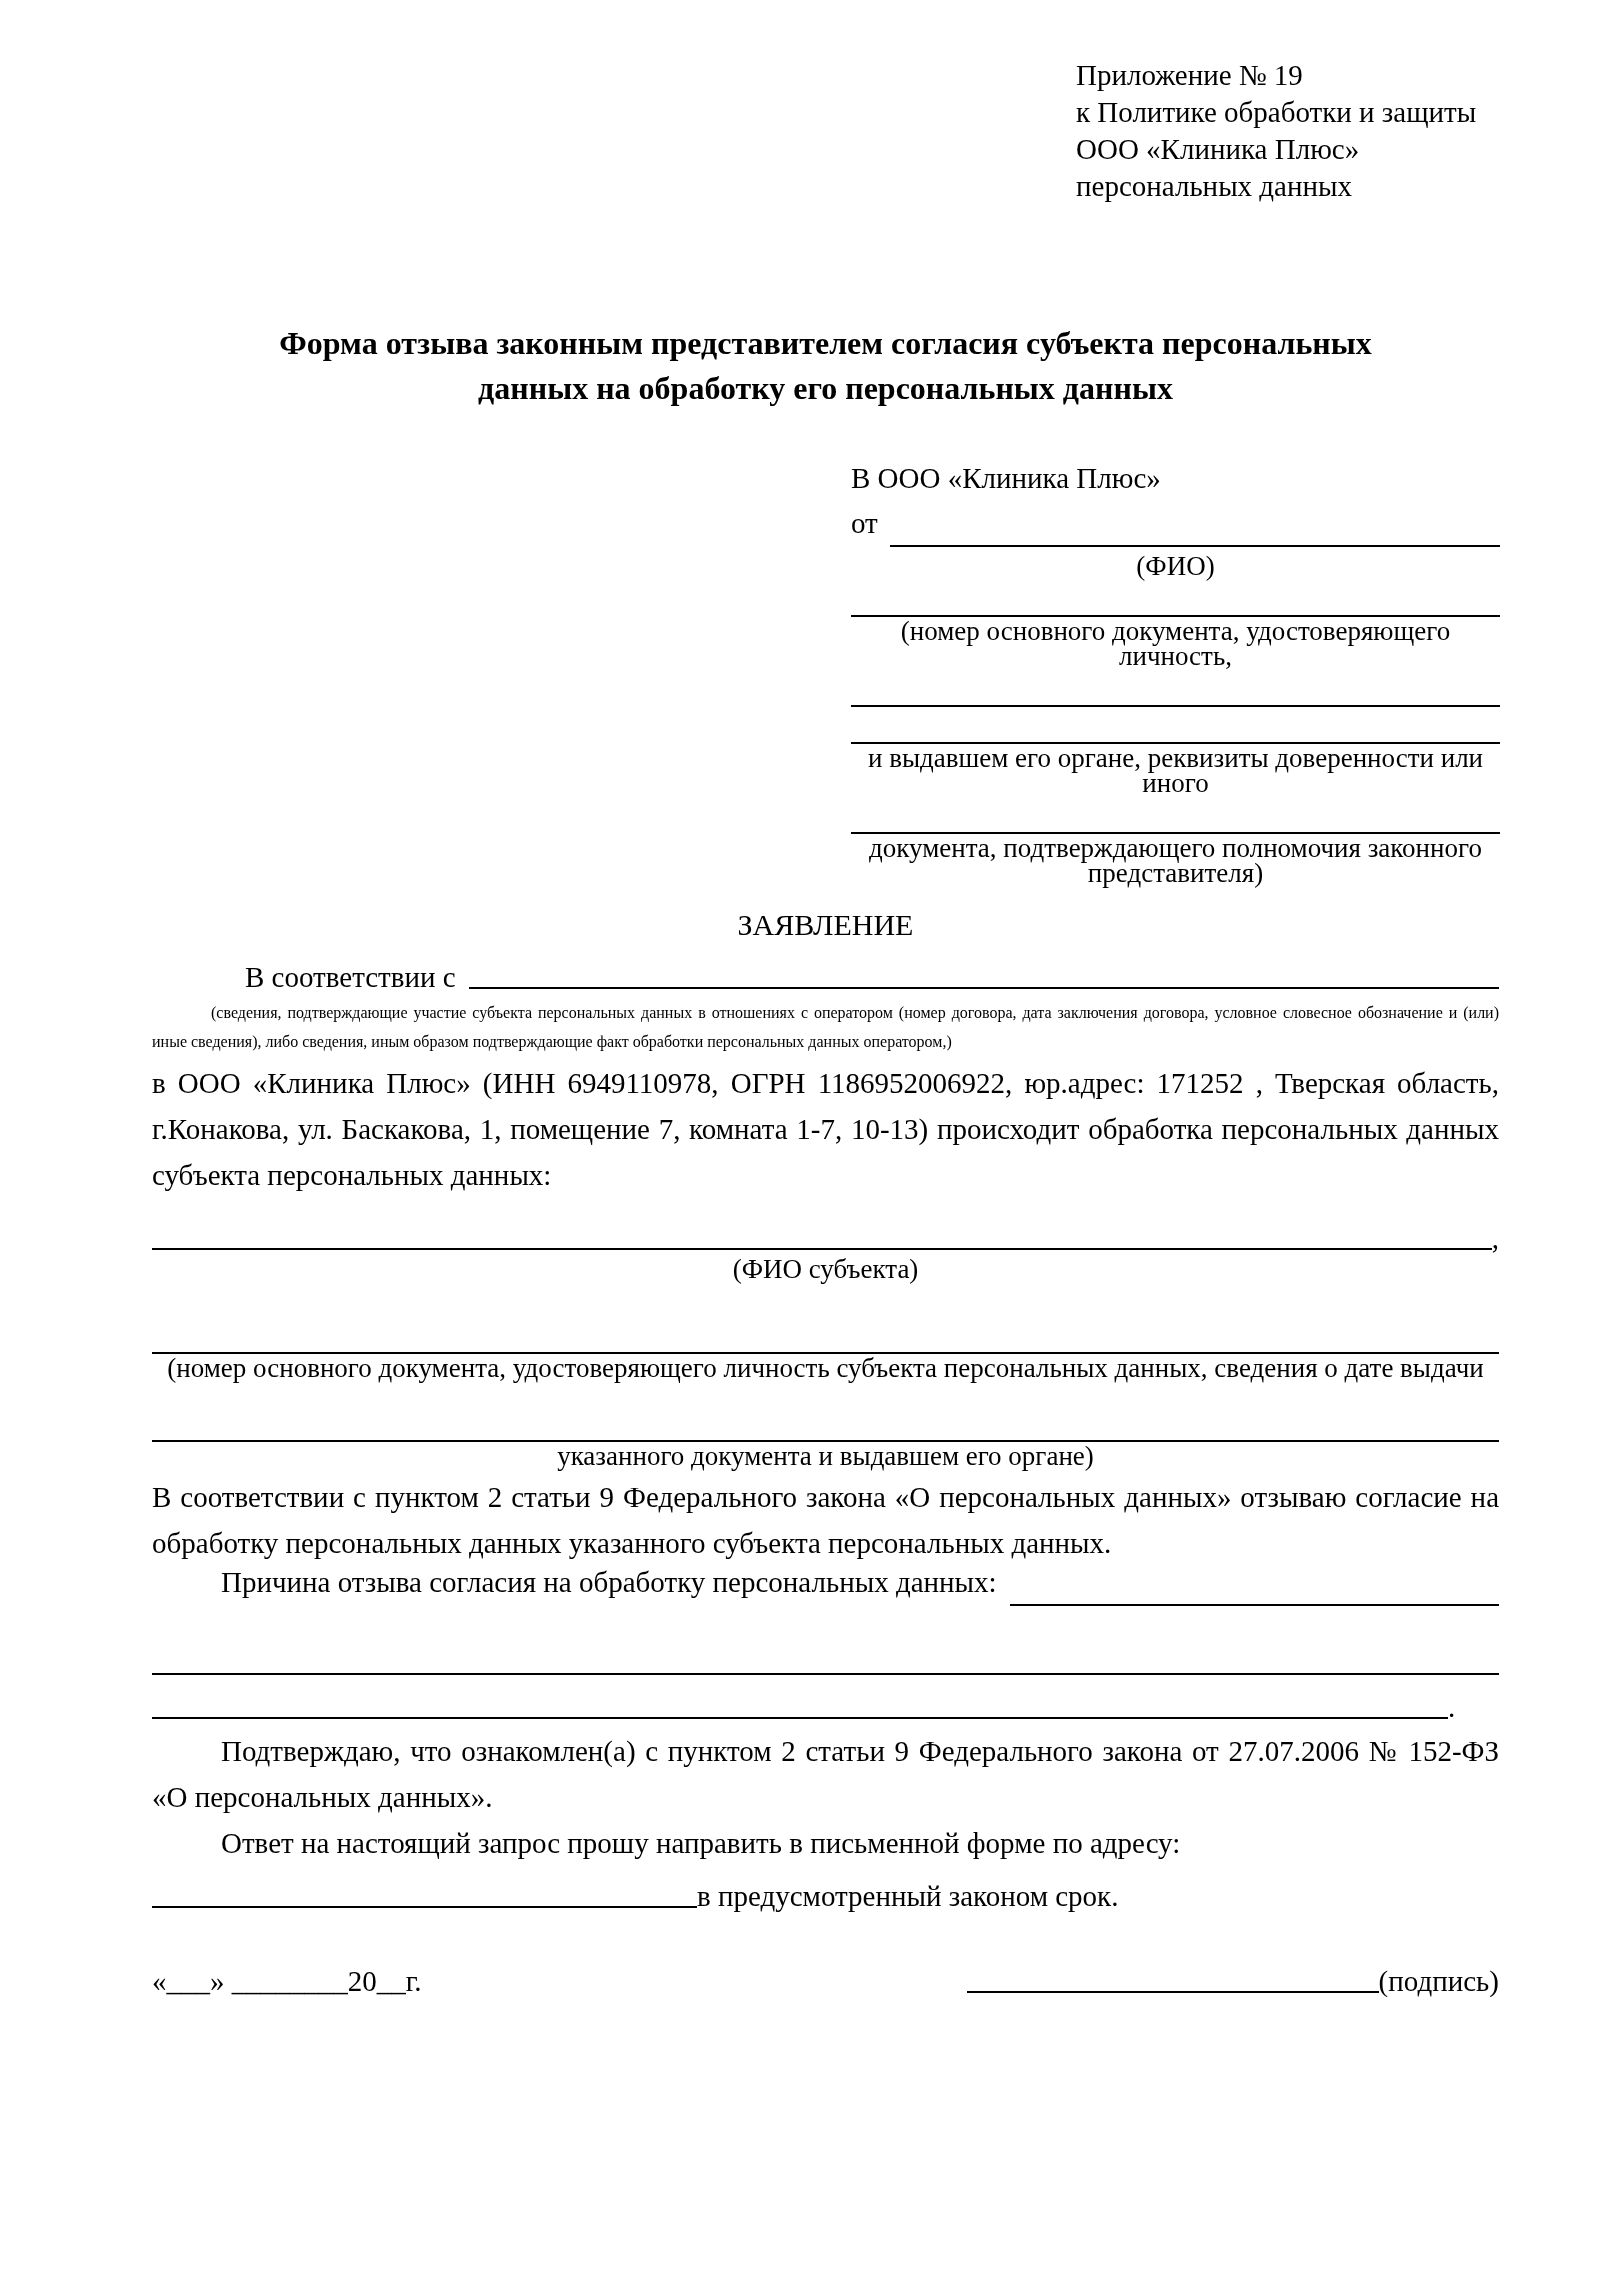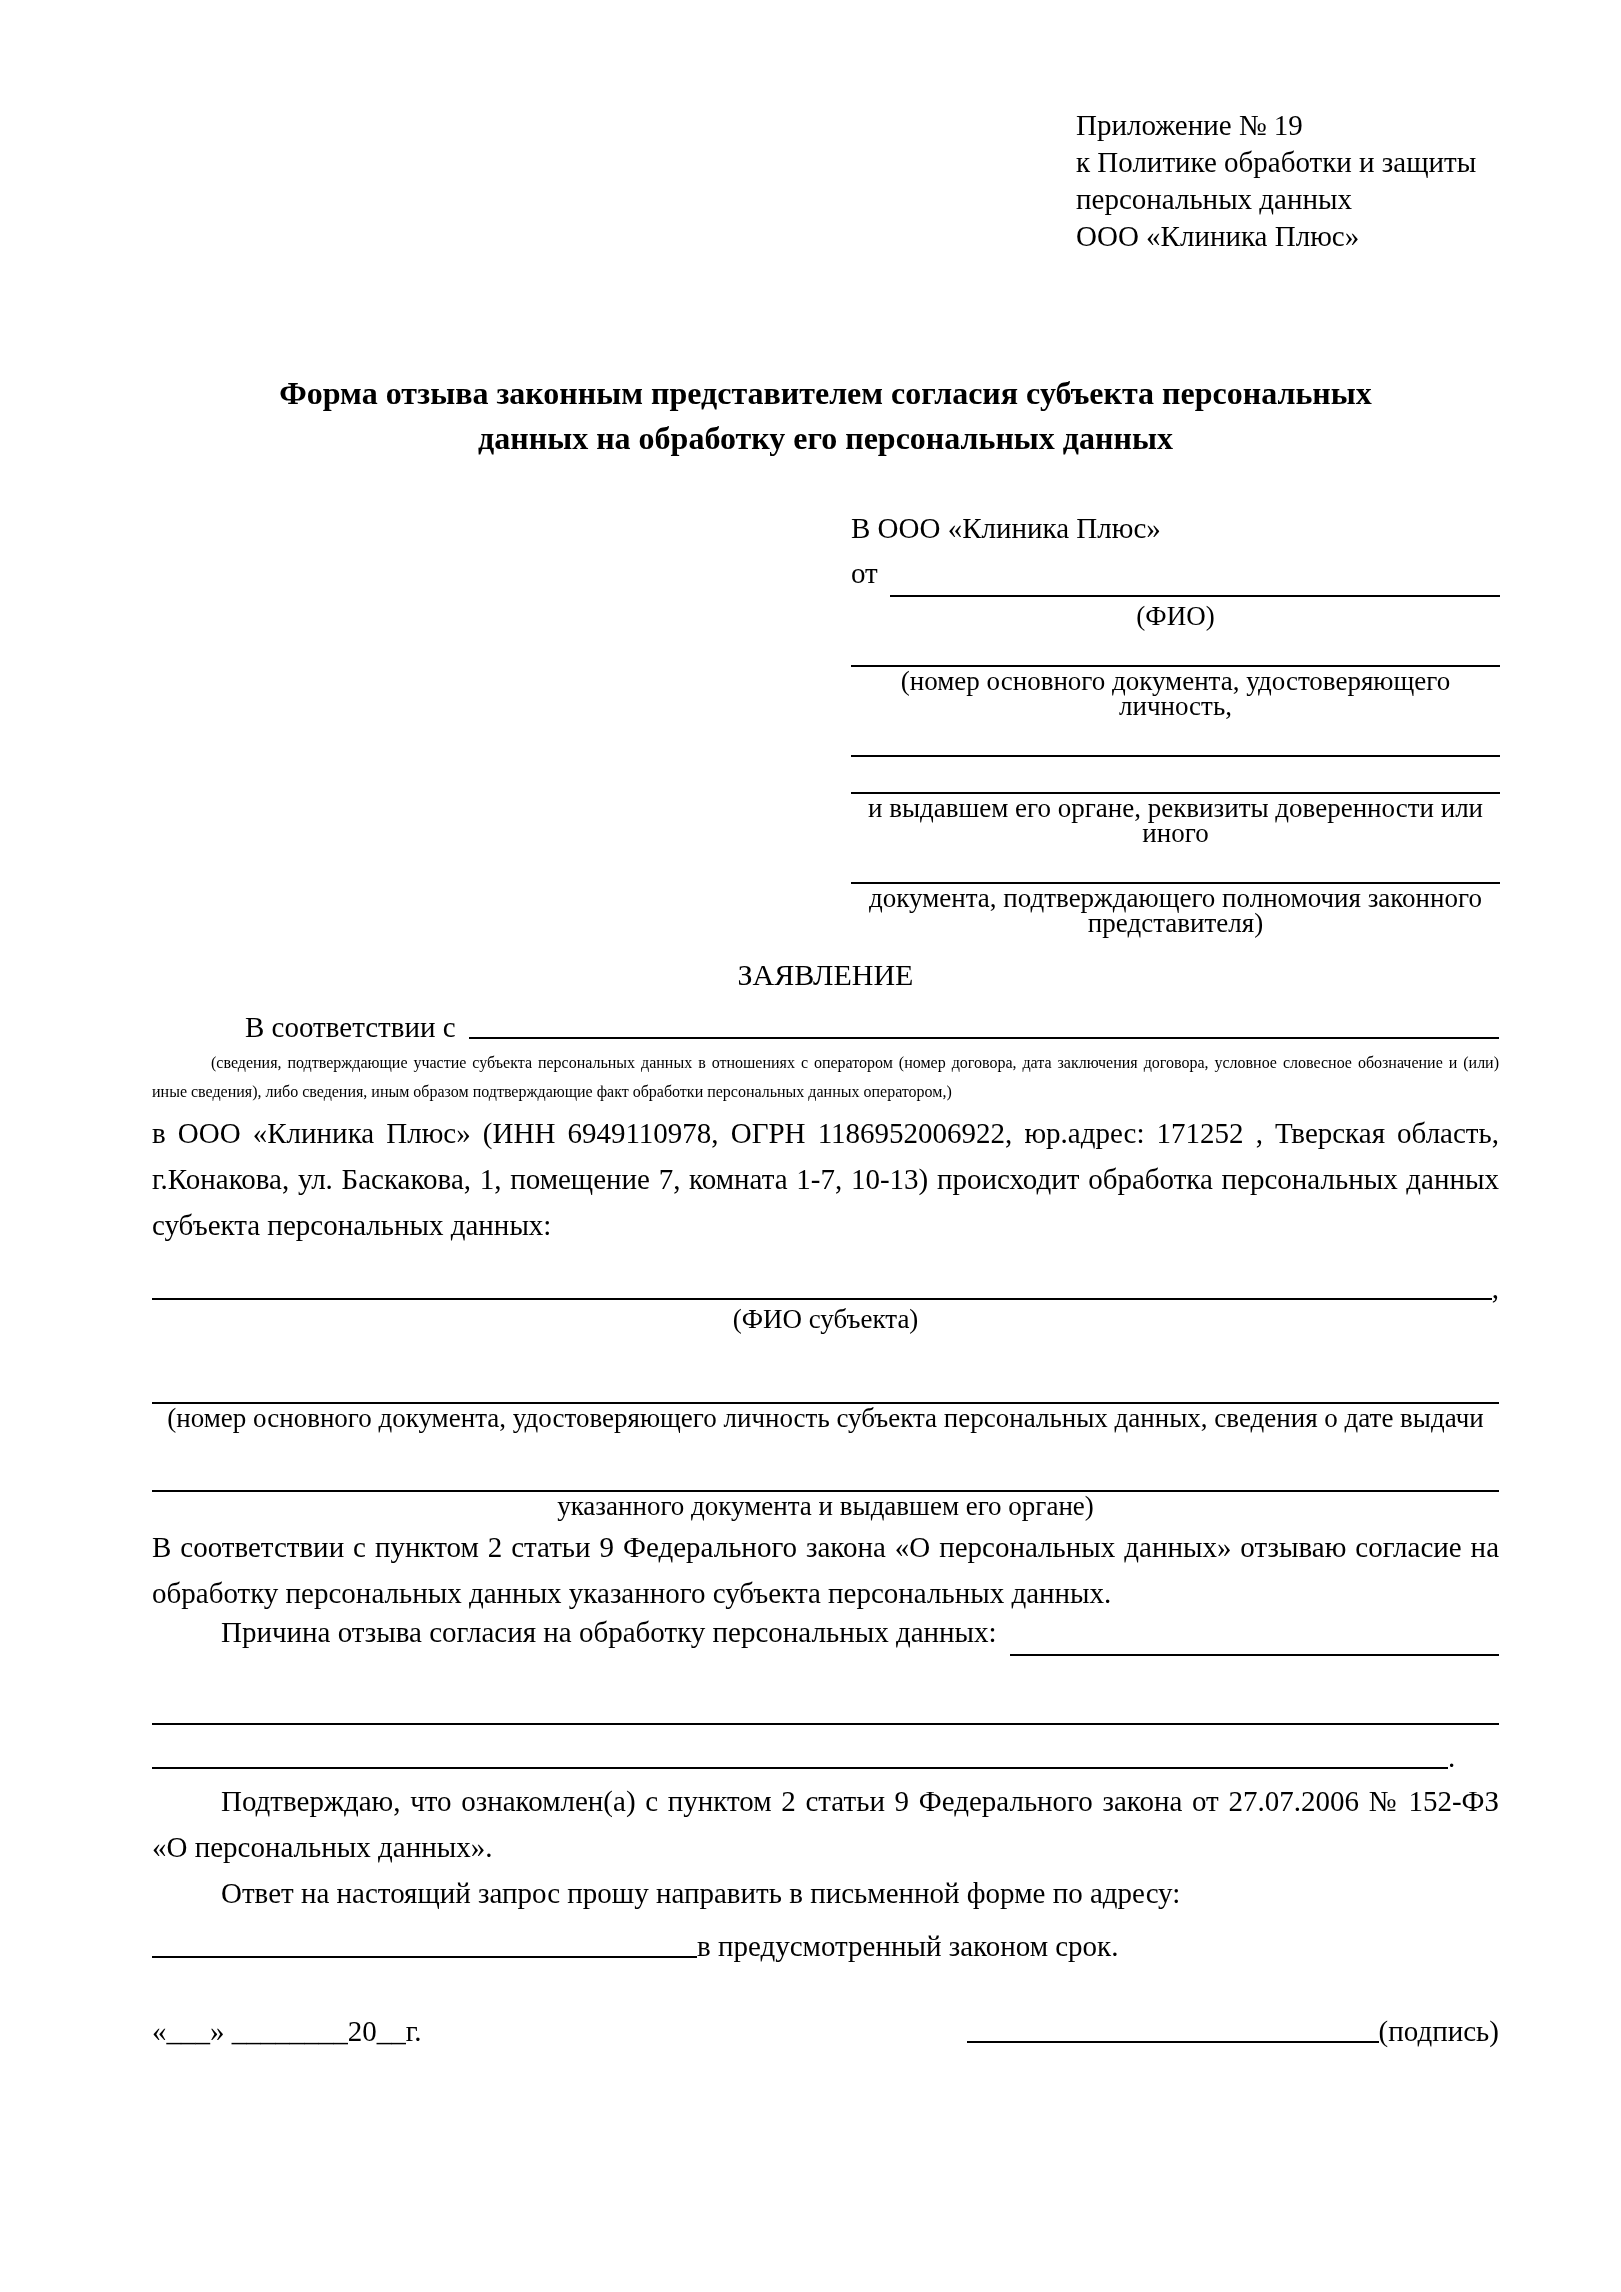--- a/index.html
+++ b/index.html
@@ -6,21 +6,21 @@
   html, body { background: #808080; }
   .page {
     position: relative;
     width: 1621px;
     height: 2293px;
     margin: 0 auto;
     background: #ffffff;
     color: #000000;
     font-family: "Liberation Serif", "DejaVu Serif", serif;
     font-size: 29px;
-    padding: 107px 122px 0 152px;
+    padding: 57px 122px 0 152px;
     overflow: hidden;
   }
   
   .appendix { width: 423px; margin-left: auto; line-height: 37px; }
   
   .doc-title {
     margin: 116px auto 0 auto;
     width: 1137px;
     text-align: center;
     font-weight: bold;
@@ -107,22 +107,22 @@
   }
 </style>
 </head>
 <body>
 
 <div class="page">
 
   <div class="appendix">
     <div>Приложение № 19</div>
     <div>к Политике обработки и защиты</div>
+    <div>ООО «Клиника Плюс»</div>
     <div>персональных данных</div>
-    <div>ООО «Клиника Плюс»</div>
   </div>
 
   <div class="doc-title">Форма отзыва законным представителем согласия субъекта персональных данных на обработку его персональных данных</div>
 
   <div class="addressee">
     <div class="addr-to">В ООО «Клиника Плюс»</div>
     <div class="flex-row from-row">
       <span>от</span>
       <div class="fill"></div>
     </div>

